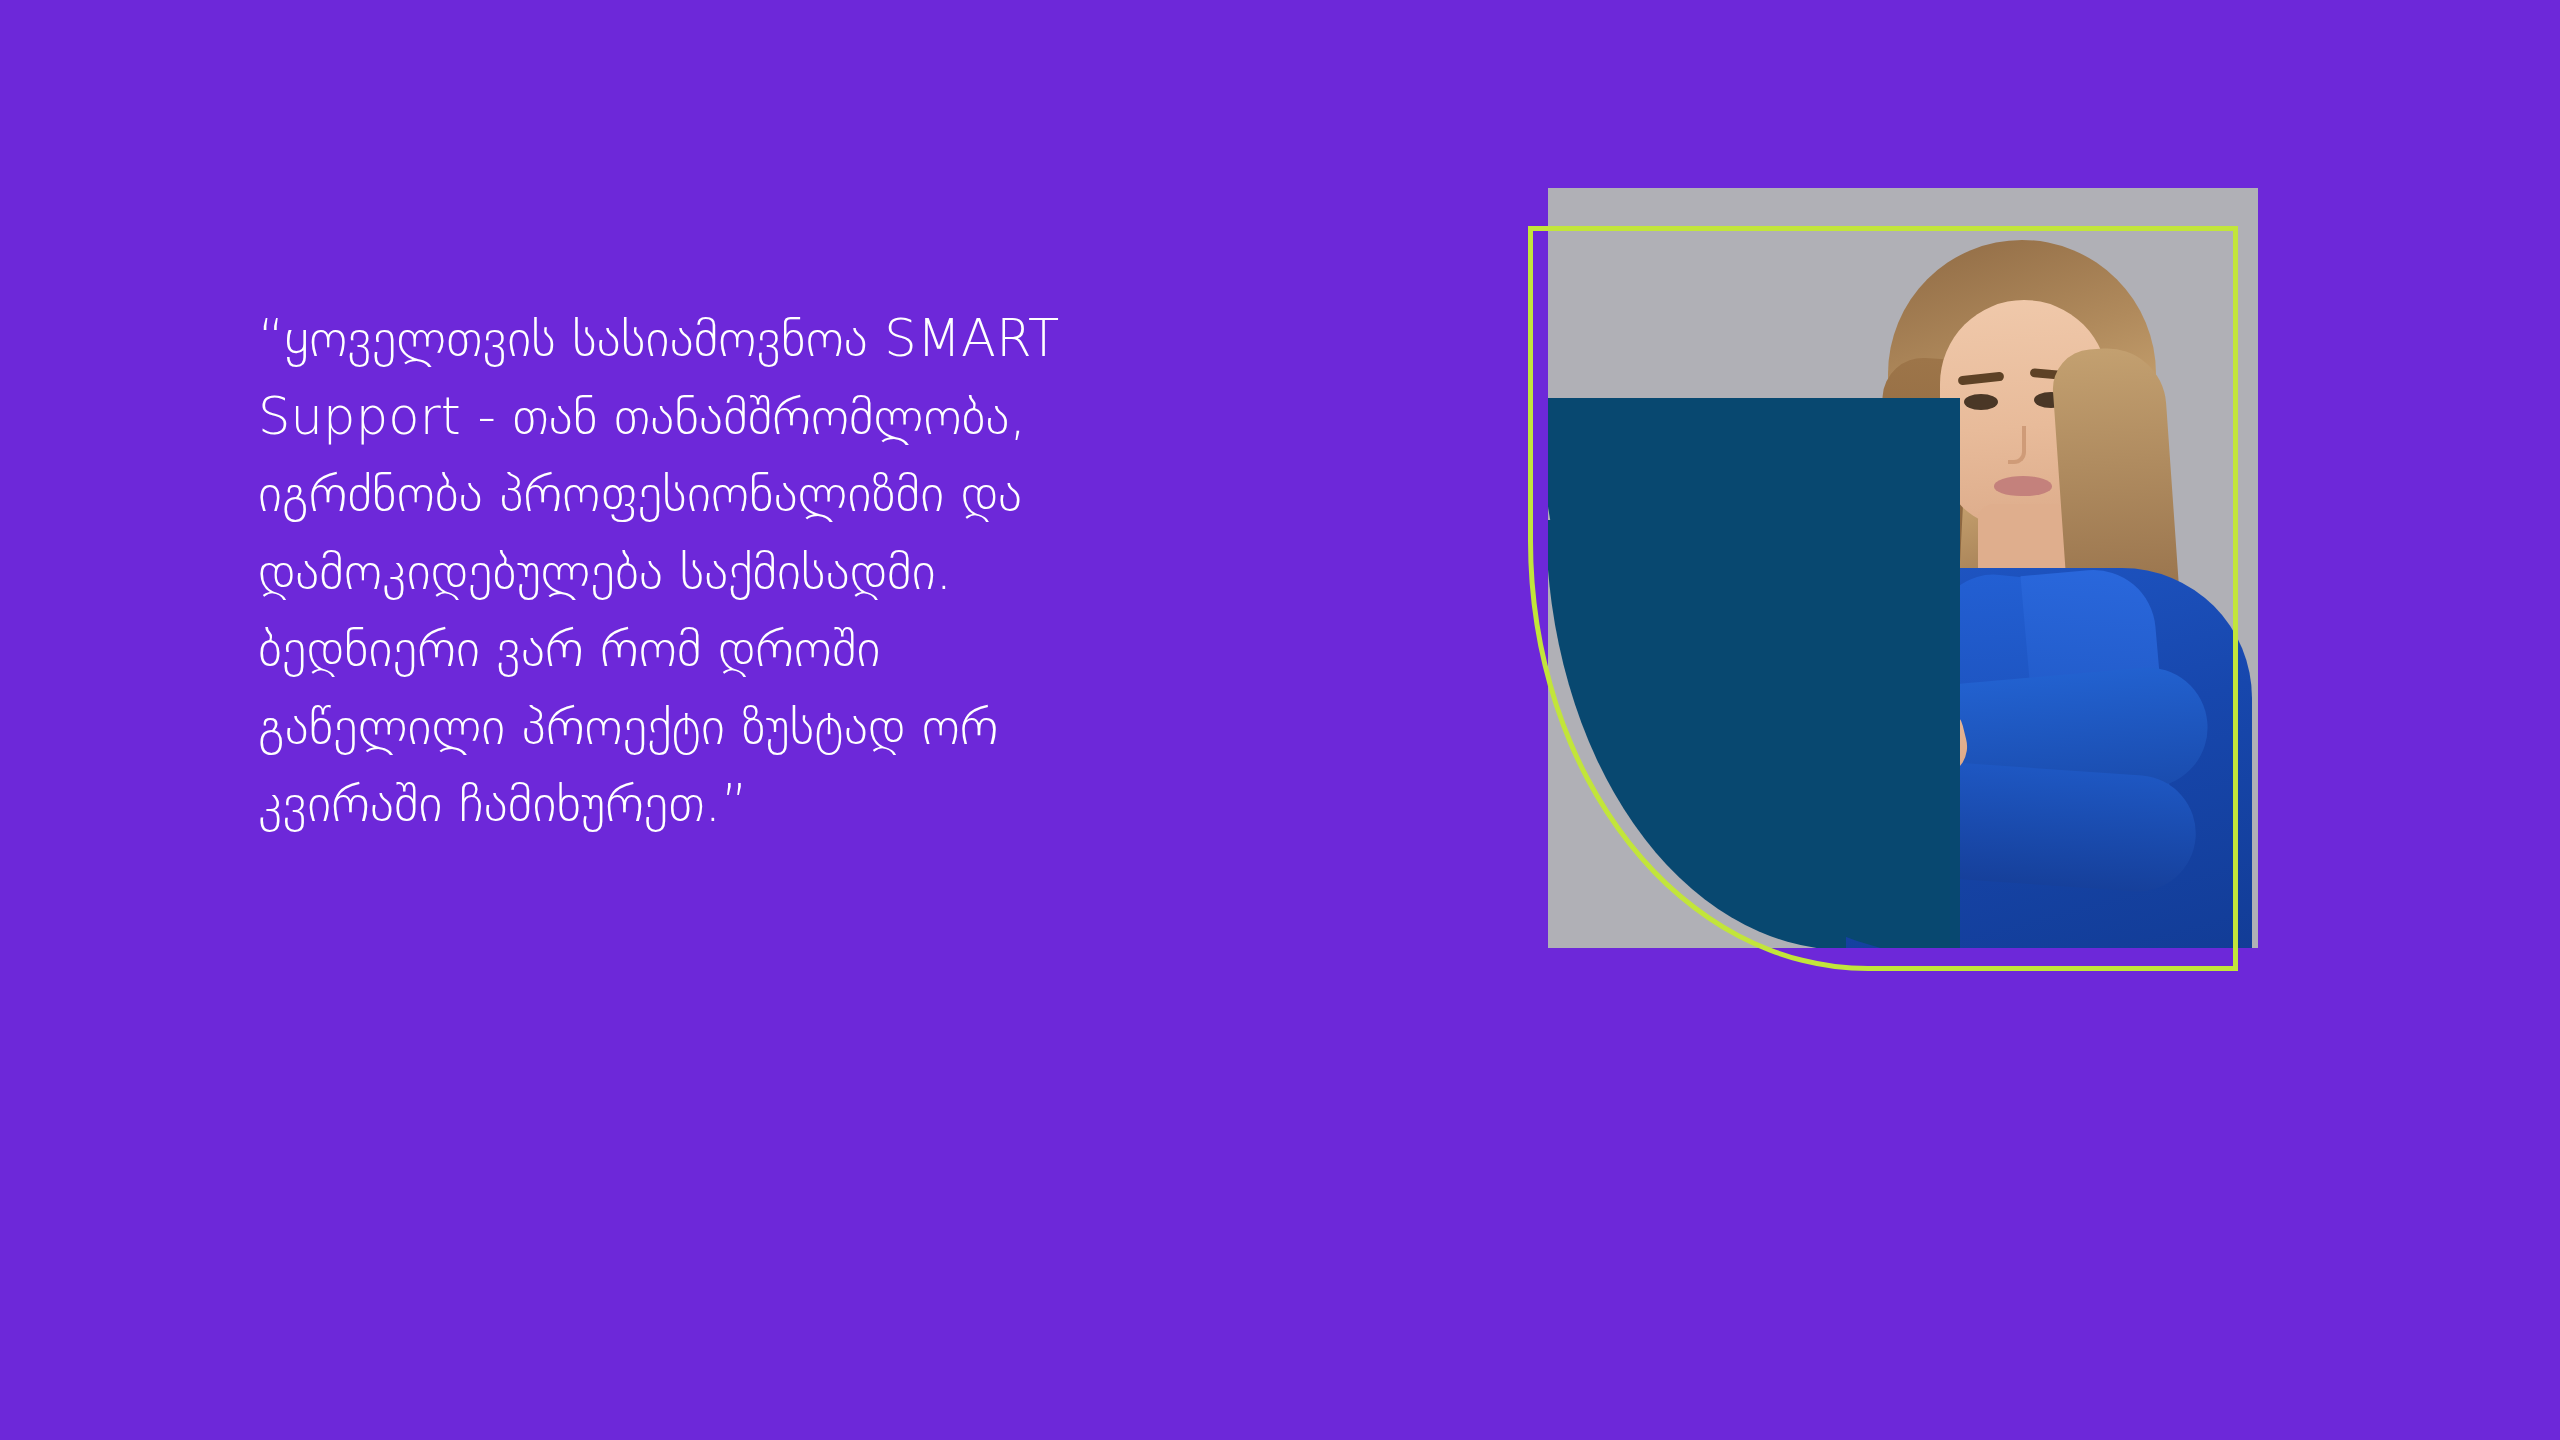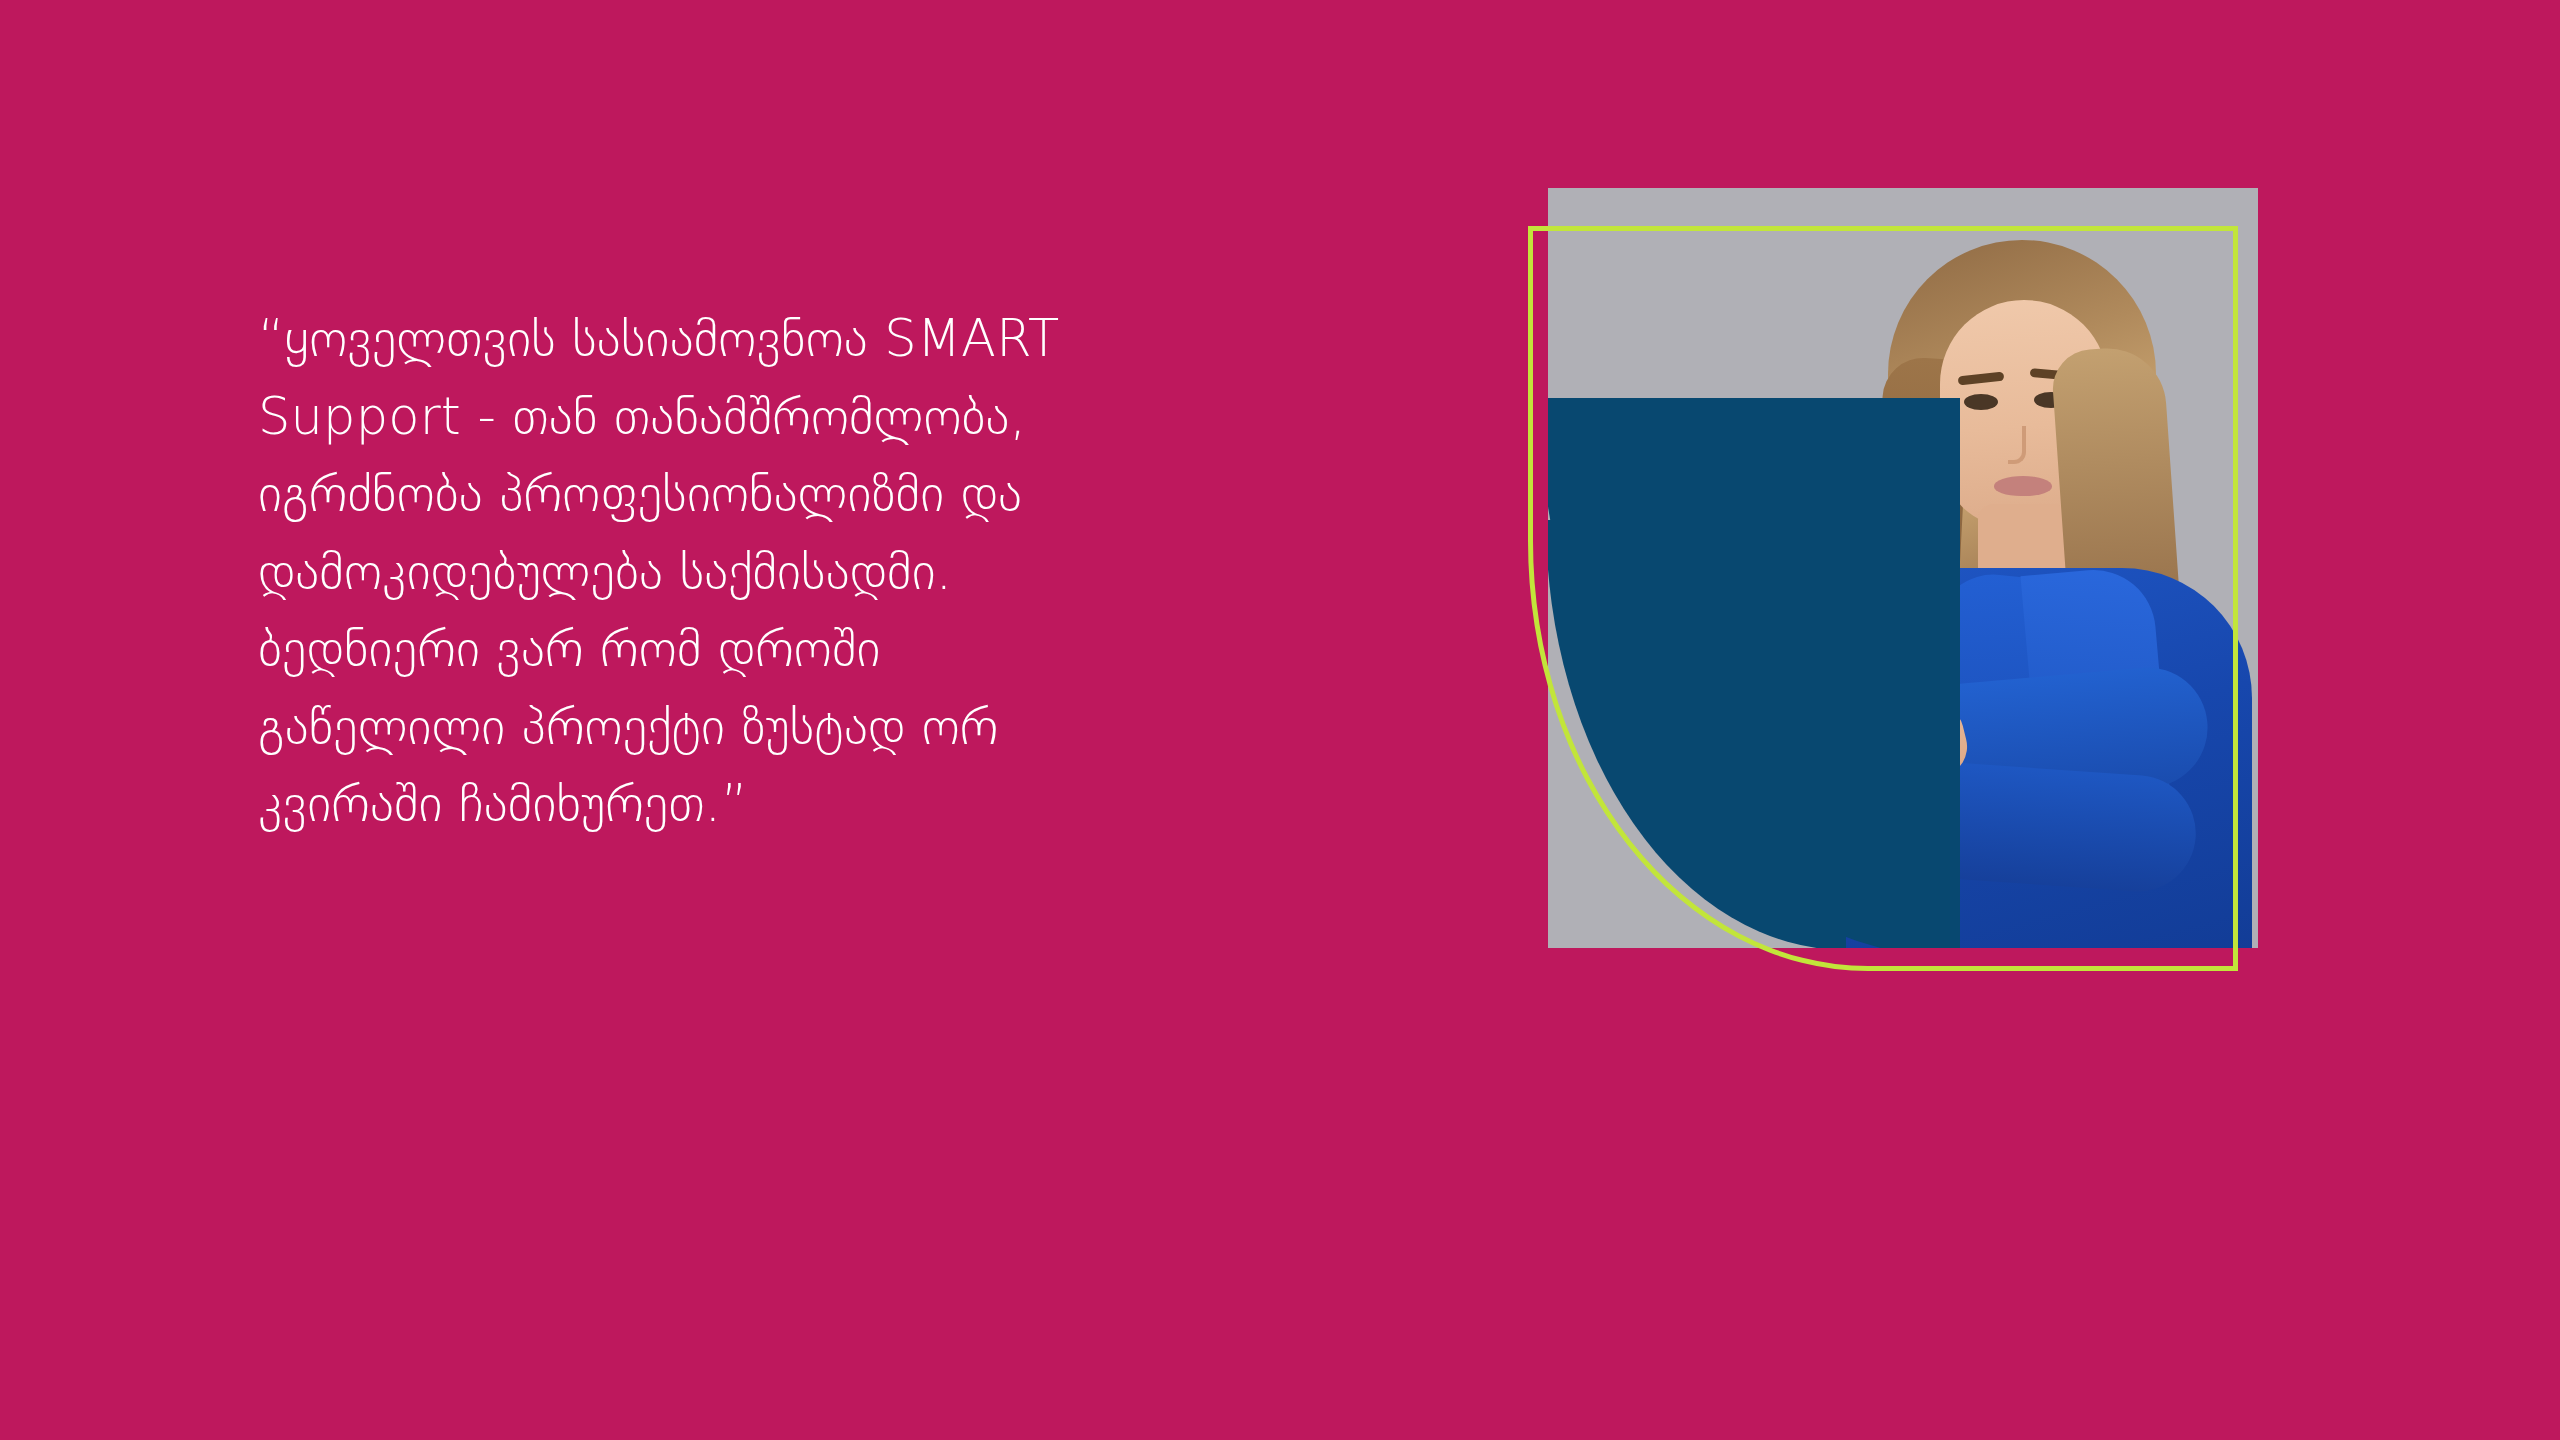--- a/index.html
+++ b/index.html
@@ -3,21 +3,21 @@
 <meta charset="utf-8">
 <style>
   * { margin:0; padding:0; box-sizing:border-box; }
   html,body { width:2560px; height:1440px; }
   body {
     background:#084870;
     font-family:"DejaVu Sans","Liberation Sans",sans-serif;
     overflow:hidden;
     position:relative;
   }
-  .slide { position:absolute; inset:0; background:#be185d; }
+  .slide { position:absolute; inset:0; background:#6d28d9; }
 
   
   .quote-block {
     position:absolute;
     left:258px; top:300px;
     width:1070px;
   }
   .quote-text {
     color:#ffffff;
     font-size:51px;

